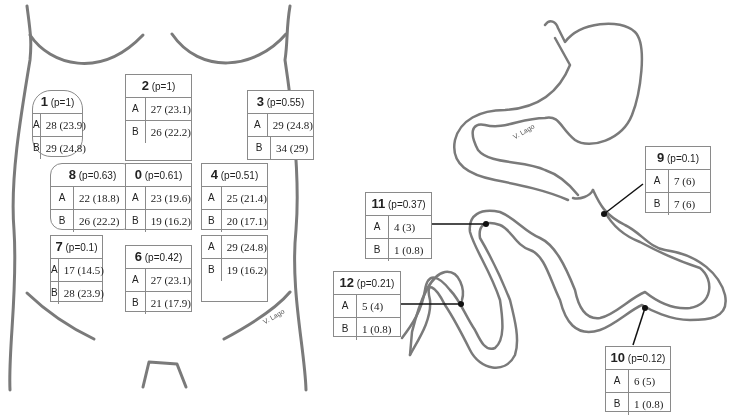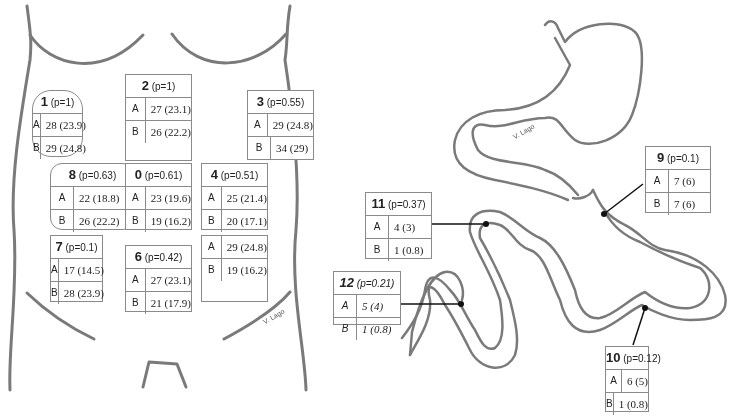--- a/index.html
+++ b/index.html
@@ -183,32 +183,32 @@
   <div class="hdr"><span class="num">11</span> <span>(p=0.37)</span></div>
   <div class="row">
       <div class="grp">A</div>
       <div class="val">4 (3)</div>
     </div>
   <div class="row">
       <div class="grp">B</div>
       <div class="val">1 (0.8)</div>
     </div>
 </div>
-<div class="region" style="left:333px; top:271px; width:68px; height:54px;font-style:italic;">
+<div class="region" style="left:333px; top:271px; width:68px; height:66px;">
   <div class="hdr"><span class="num">12</span> <span>(p=0.21)</span></div>
   <div class="row">
       <div class="grp">A</div>
       <div class="val">5 (4)</div>
     </div>
   <div class="row">
       <div class="grp">B</div>
       <div class="val">1 (0.8)</div>
     </div>
 </div>
-<div class="region" style="left:605px; top:346px; width:44px; height:66px;">
+<div class="region" style="left:605px; top:346px; width:66px; height:66px;">
   <div class="hdr"><span class="num">10</span> <span>(p=0.12)</span></div>
   <div class="row">
       <div class="grp">A</div>
       <div class="val">6 (5)</div>
     </div>
   <div class="row">
       <div class="grp">B</div>
       <div class="val">1 (0.8)</div>
     </div>
 </div>

